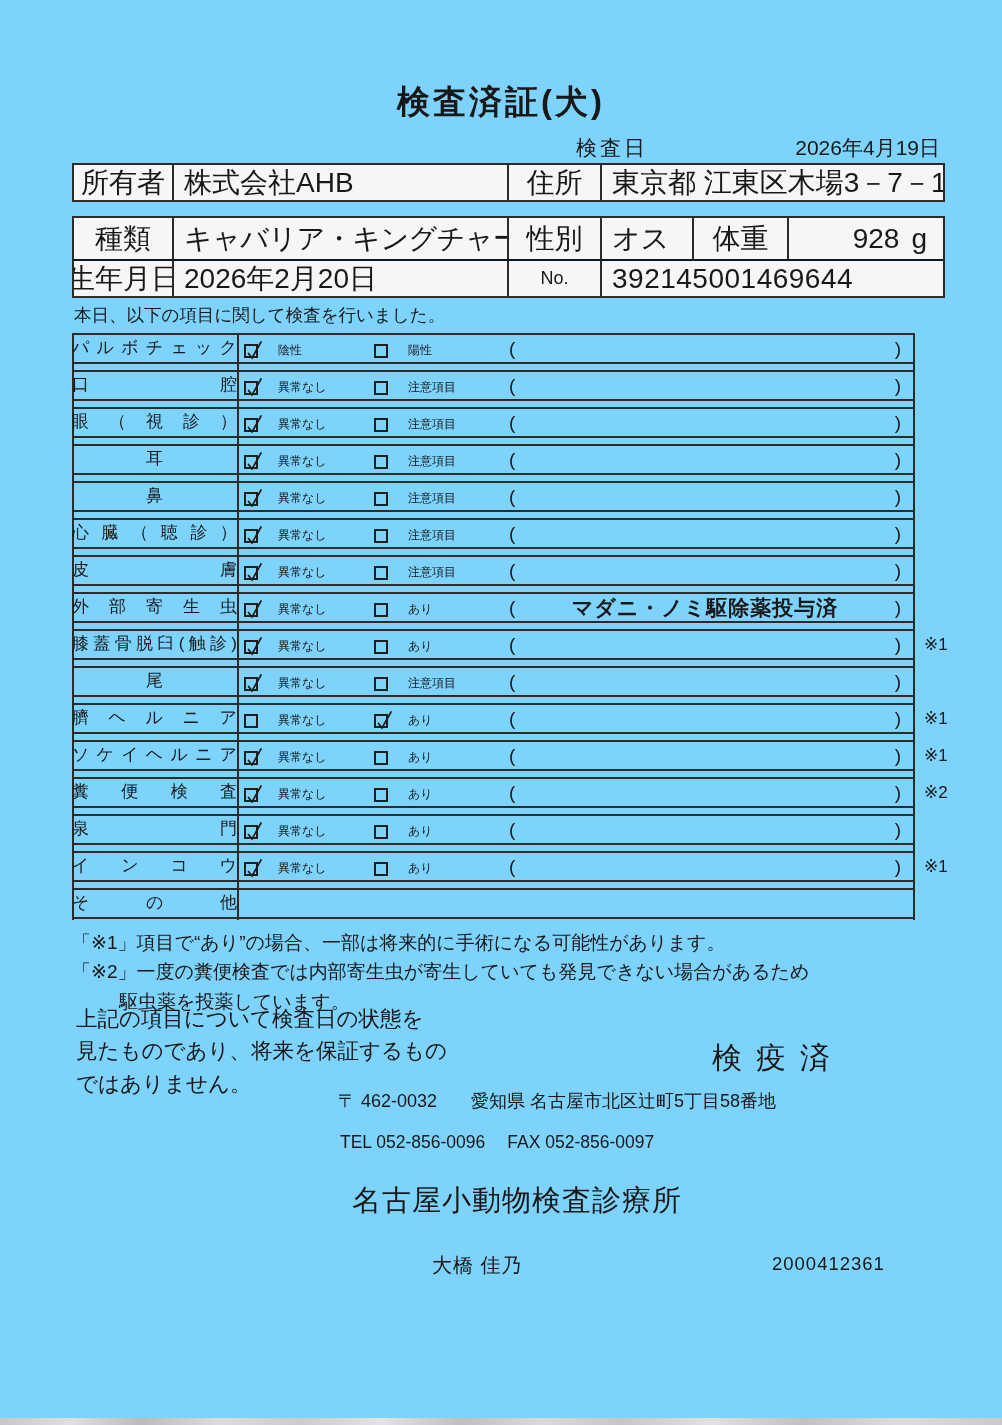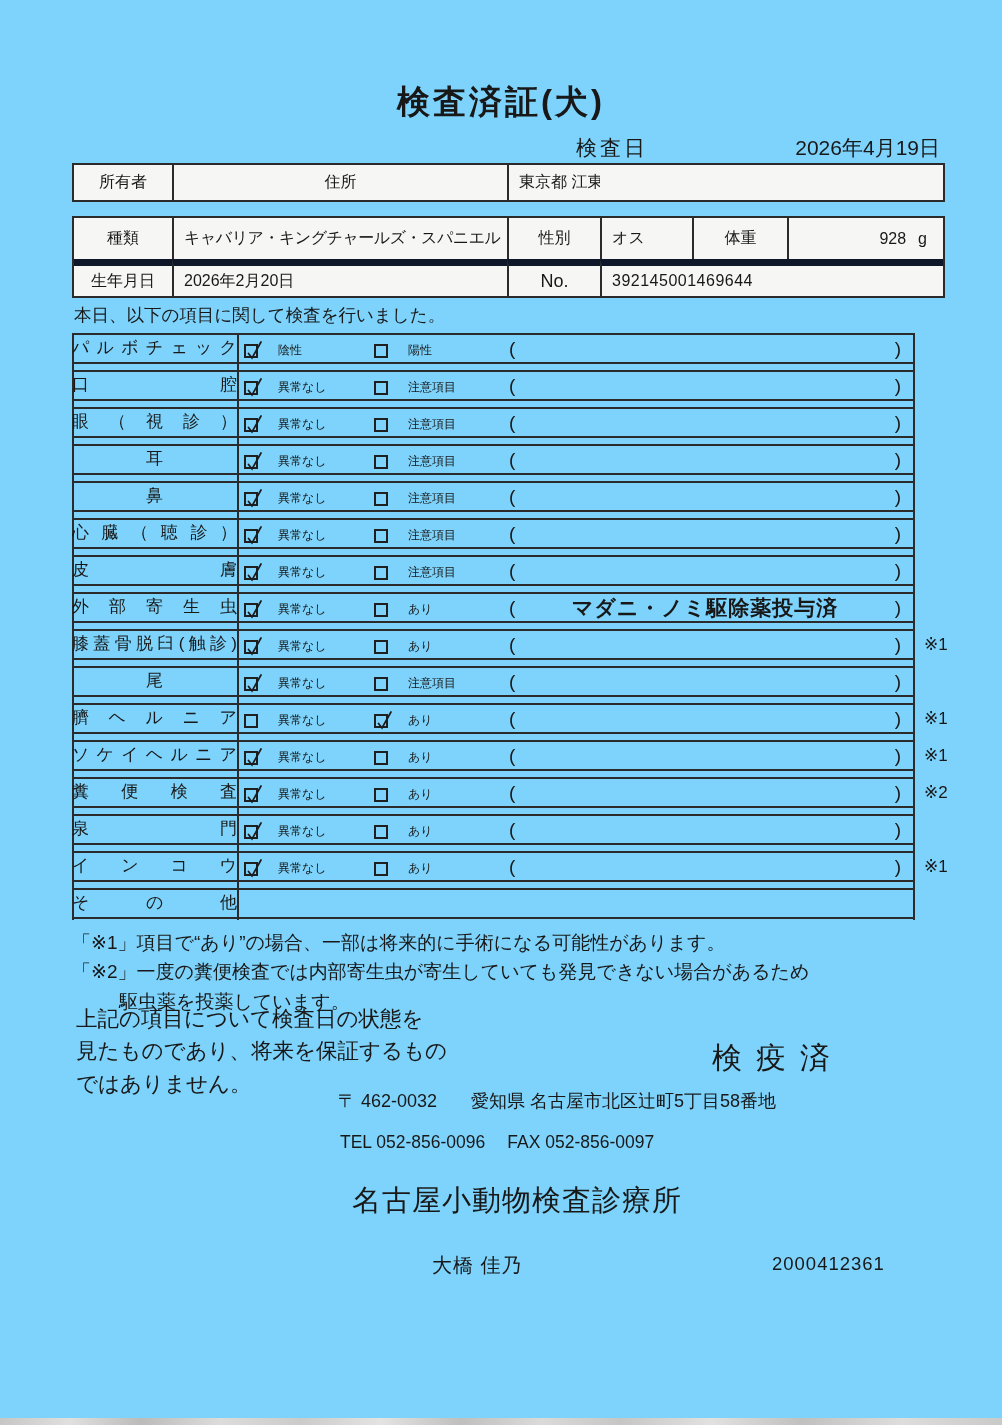--- a/index.html
+++ b/index.html
@@ -15,23 +15,23 @@
     text-align:center; font-size:33px; font-weight:700; letter-spacing:3px;
   }
   .exam-date-row {
     position:absolute; top:134px; left:576px; width:364px;
     display:flex; justify-content:space-between; align-items:center;
     font-size:21px;
   }
   .exam-date-row .lab { letter-spacing:3px; }
   
   .t { position:absolute; left:72px; width:873px; border:2px solid #2b2b2b; display:grid; background:#f6f6f4; }
-  .t > div { border-left:2px solid #2b2b2b; display:flex; align-items:center; font-size:16px; overflow:hidden; white-space:nowrap; }
+  .t > div { border-left:2px solid #2b2b2b; display:flex; align-items:center; font-size:28px; overflow:hidden; white-space:nowrap; }
   .t > div.nol { border-left:none; }
-  .t > div.topb { border-top:7px solid #0f172a; }
+  .t > div.topb { border-top:2px solid #0f172a; }
   .cellc { justify-content:center; }
   .celll { padding-left:10px; }
   .t1 { top:163px; grid-template-columns:98px 335px 93px 1fr; grid-template-rows:35px; }
   .t2 { top:216px; grid-template-columns:98px 335px 93px 92px 95px 1fr; grid-template-rows:41px 37px; }
   .breed { font-size:17px; letter-spacing:-0.5px; }
   .weight-cell { justify-content:flex-end; padding-right:16px; gap:12px; }
   .no-num { font-size:21px; letter-spacing:0.5px; }
   .intro { position:absolute; top:303px; left:74px; font-size:17.5px; }
   
   .cl { position:absolute; top:333px; left:72px; width:843px; height:587px; }
@@ -74,20 +74,21 @@
 
   <div class="title">検査済証(犬)</div>
 
   <div class="exam-date-row">
     <span class="lab">検査日</span>
     <span>2026年4月19日</span>
   </div>
 
   <div class="t t1">
     <div class="nol cellc">所有者</div>
+    <div class="celll">株式会社AHB</div>
     <div class="cellc">住所</div>
     <div class="celll">東京都 江東区木場3－7－11</div>
   </div>
 
   <div class="t t2">
     <div class="nol cellc">種類</div>
     <div class="celll breed">キャバリア・キングチャールズ・スパニエル</div>
     <div class="cellc">性別</div>
     <div class="celll">オス</div>
     <div class="cellc">体重</div>

